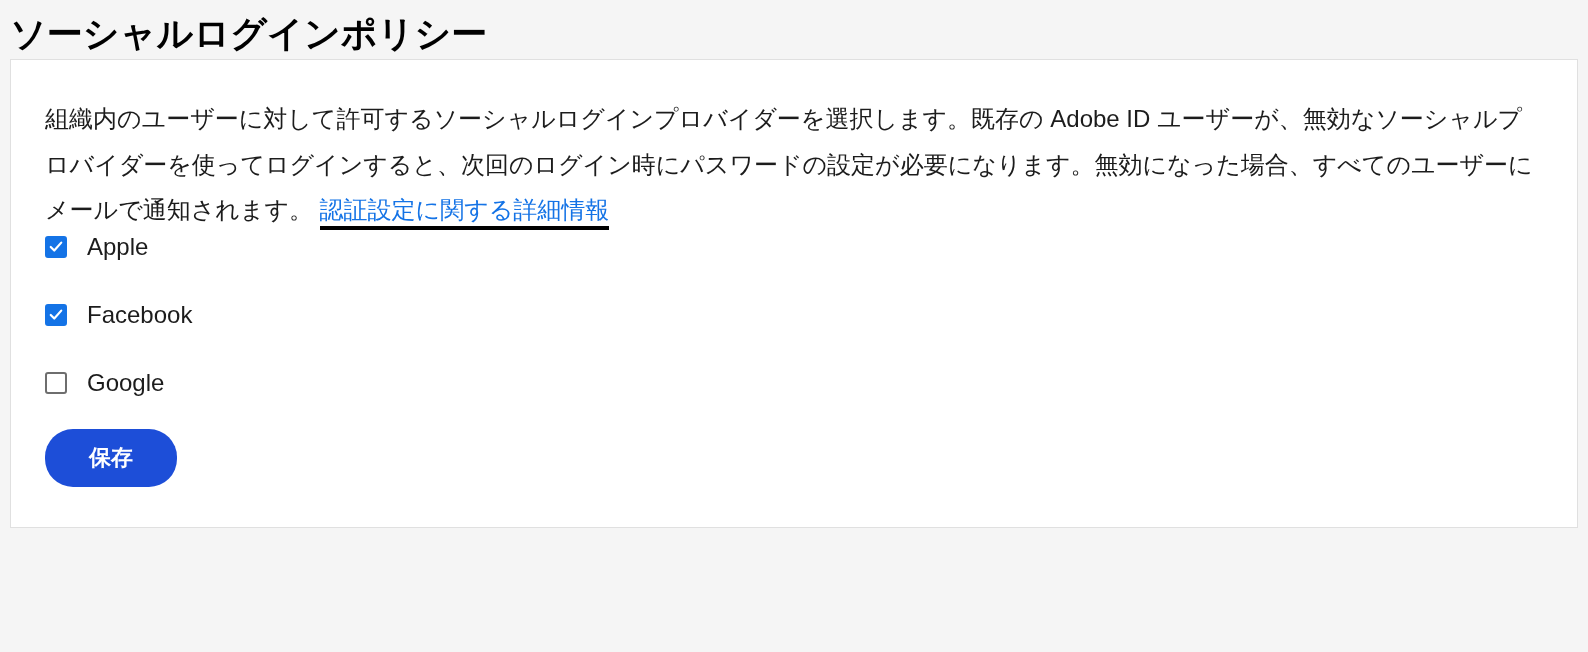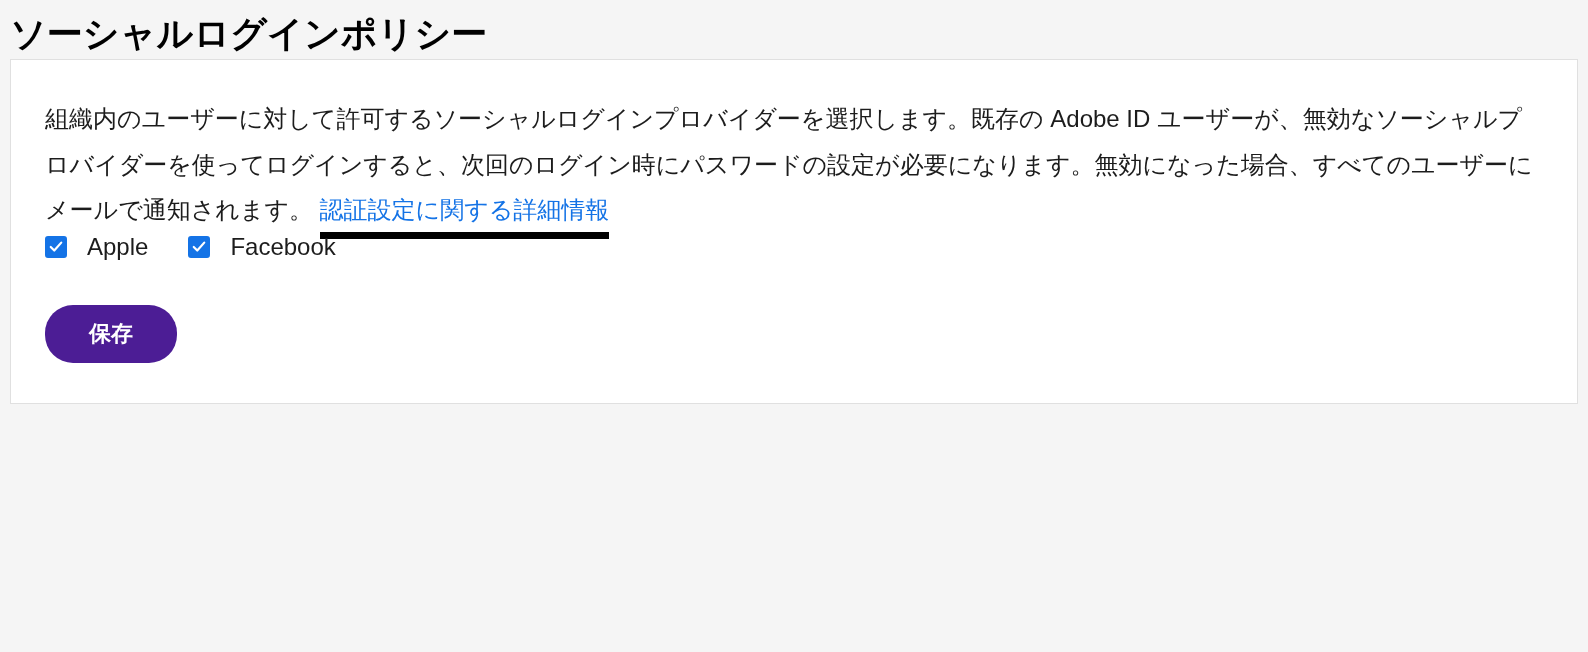--- a/index.html
+++ b/index.html
@@ -25,31 +25,32 @@
       padding: 36px 34px 40px 34px;
     }
     .description {
       font-size: 24px;
       line-height: 1.9;
       color: #1c1c1c;
     }
     .description .link {
       color: #1473e6;
       text-decoration: none;
-      border-bottom: 7px solid #000000;
-      padding-bottom: 9px;
+      border-bottom: 4px solid #000000;
+      padding-bottom: 3px;
     }
     .section-label {
       font-size: 18px;
       color: #6e6e6e;
       margin-top: 34px;
       margin-bottom: 26px;
     }
     .checkbox-list {
       display: flex;
+      flex-direction: column;
       gap: 40px;
     }
     .checkbox-row {
       display: flex;
       align-items: center;
       gap: 20px;
     }
     .checkbox {
       width: 22px;
       height: 22px;
@@ -72,22 +73,22 @@
       display: none;
     }
     .checkbox.checked svg {
       display: block;
     }
     .checkbox-label {
       font-size: 24px;
       color: #1c1c1c;
     }
     .save-button {
-      margin-top: 44px;
-      background: #4c1d95;
+      margin-top: 32px;
+      background: #1d4ed8;
       color: #fff;
       border: none;
       border-radius: 28px;
       padding: 14px 44px;
       font-size: 22px;
       font-weight: 600;
       cursor: pointer;
     }
   </style>
 </head>
@@ -113,16 +114,22 @@
 
     <div class="checkbox-row">
       <div class="checkbox checked">
         <svg viewBox="0 0 16 16">
             <path d="M2 8 L6 12 L14 3" stroke="#fff" stroke-width="2.5" fill="none" stroke-linecap="round" stroke-linejoin="round"></path>
           </svg>
       </div>
       <span class="checkbox-label">Facebook</span>
     </div>
 
+    <div class="checkbox-row">
+      <div class="checkbox">
+        
+      </div>
+      <span class="checkbox-label">Google</span>
+    </div>
   </div>
 
   <button class="save-button">保存</button>
 </div>
 
 </body></html>

